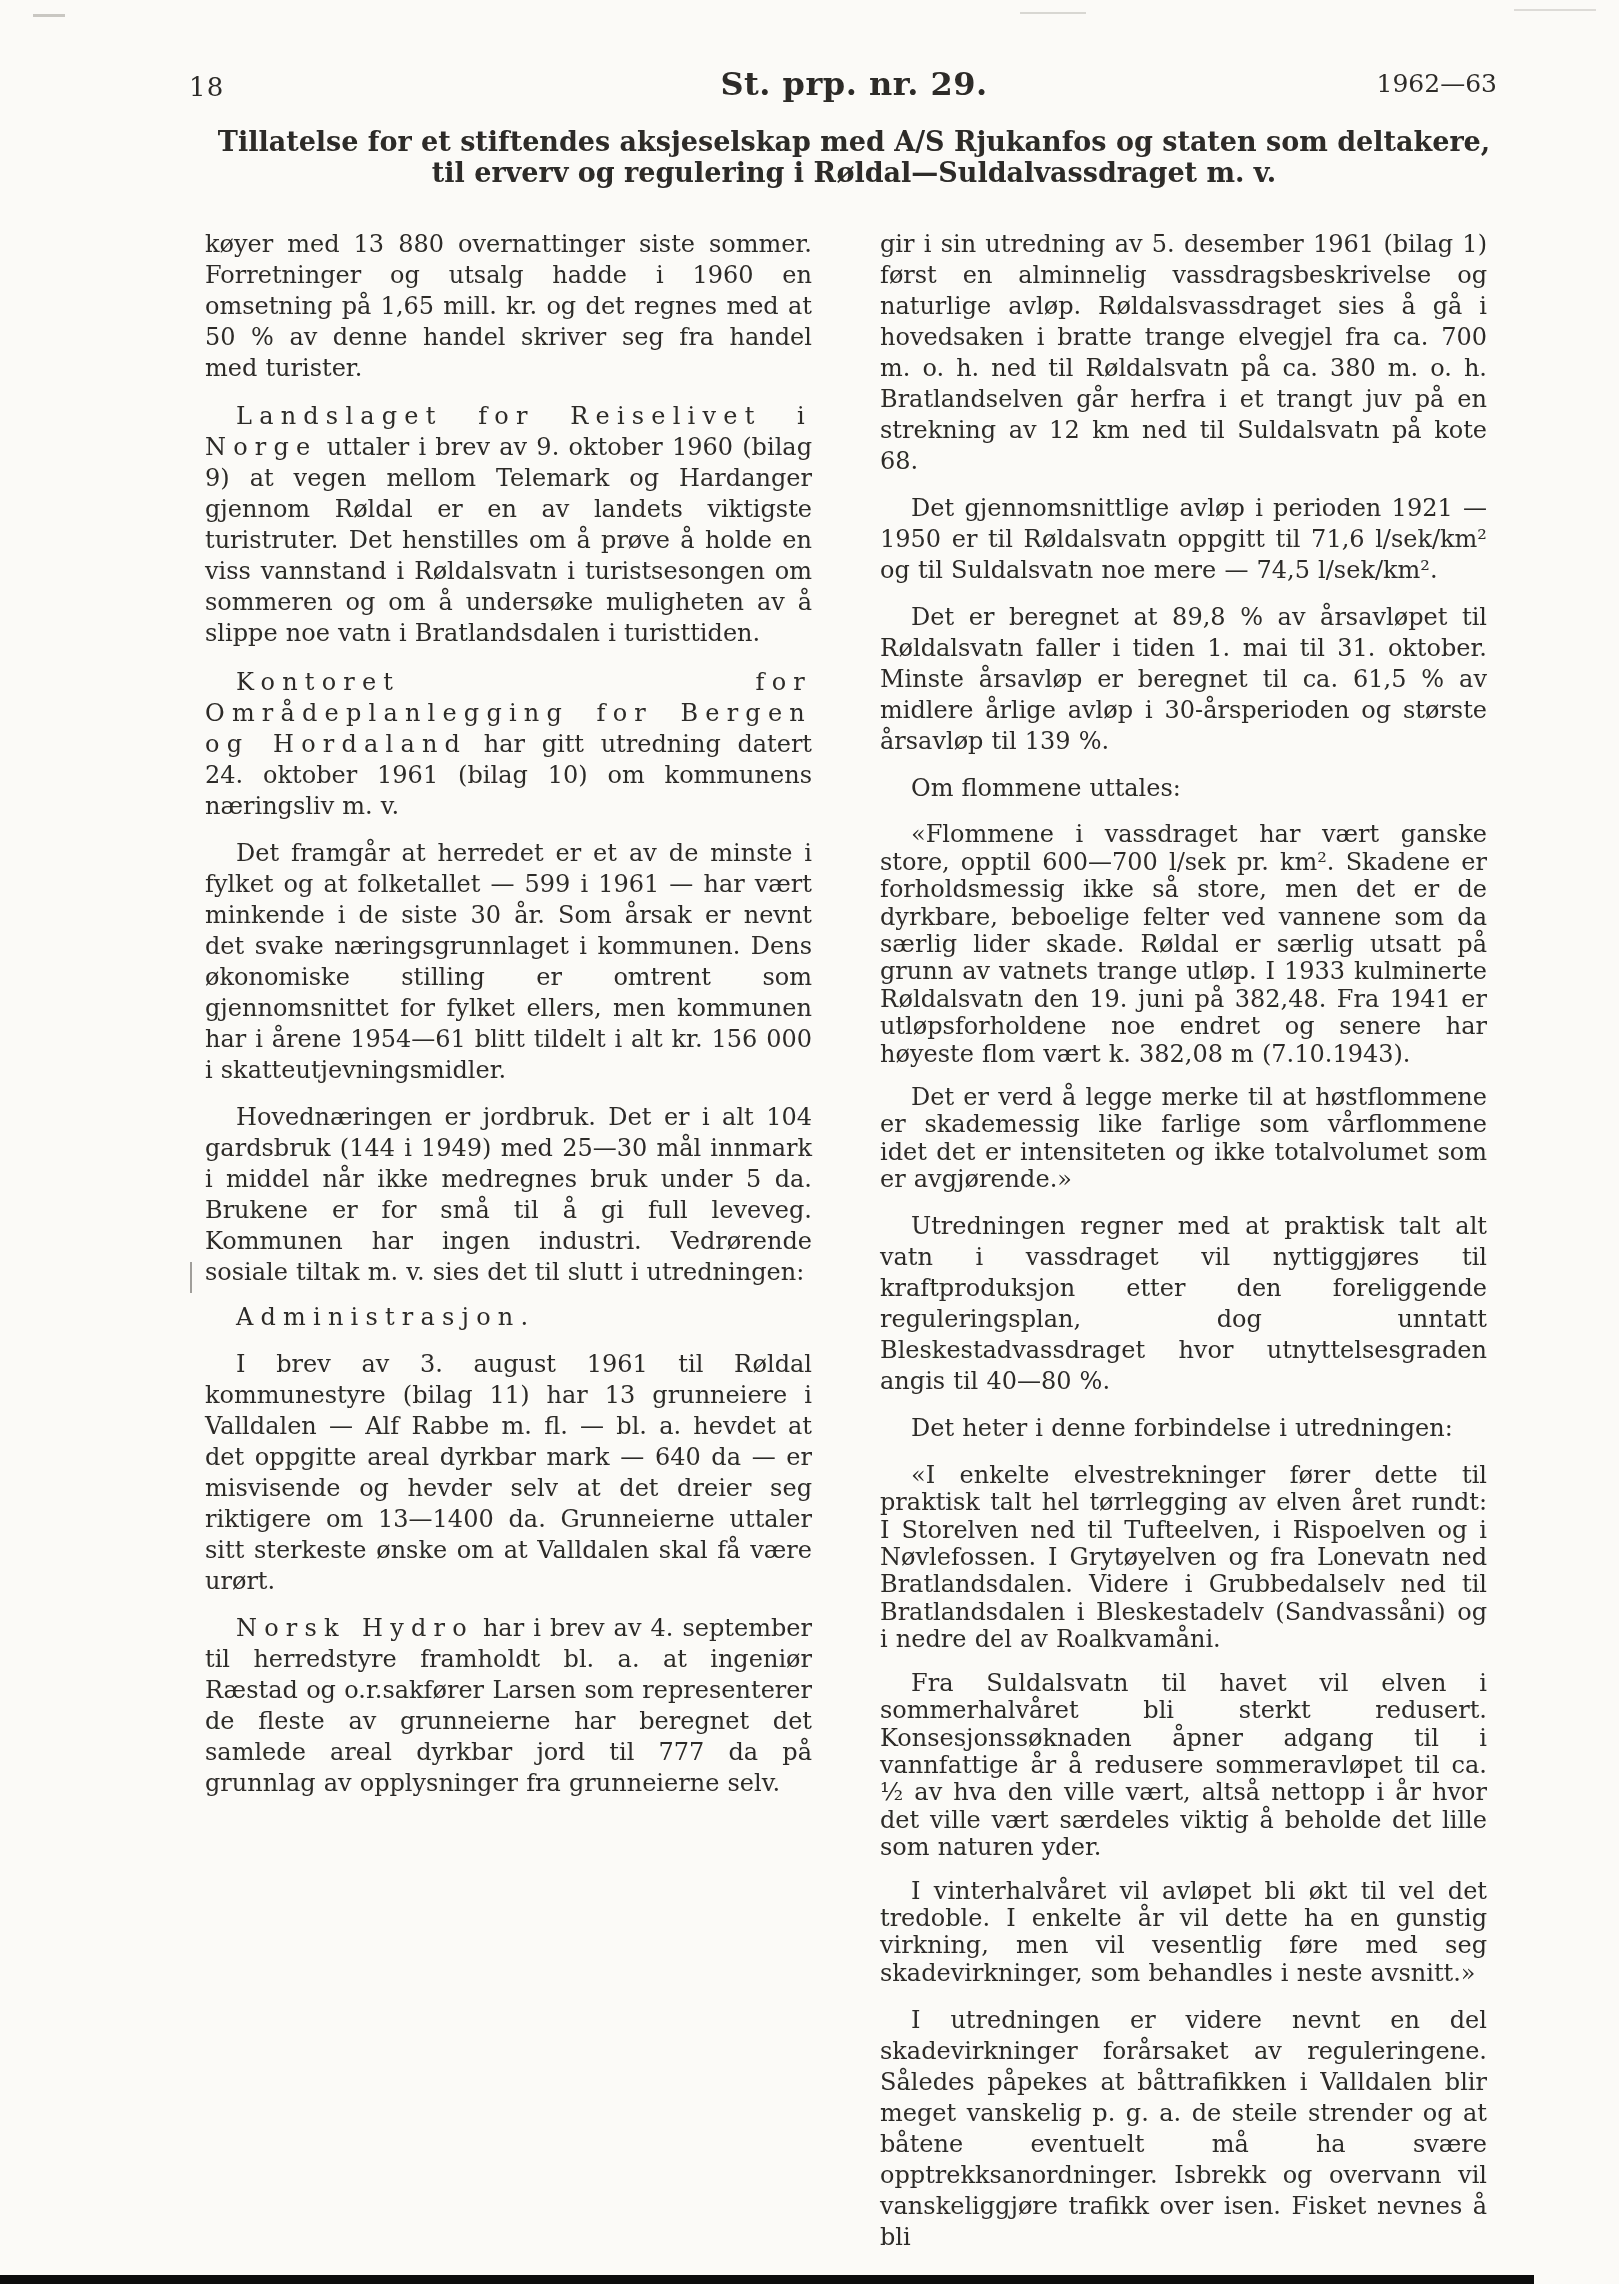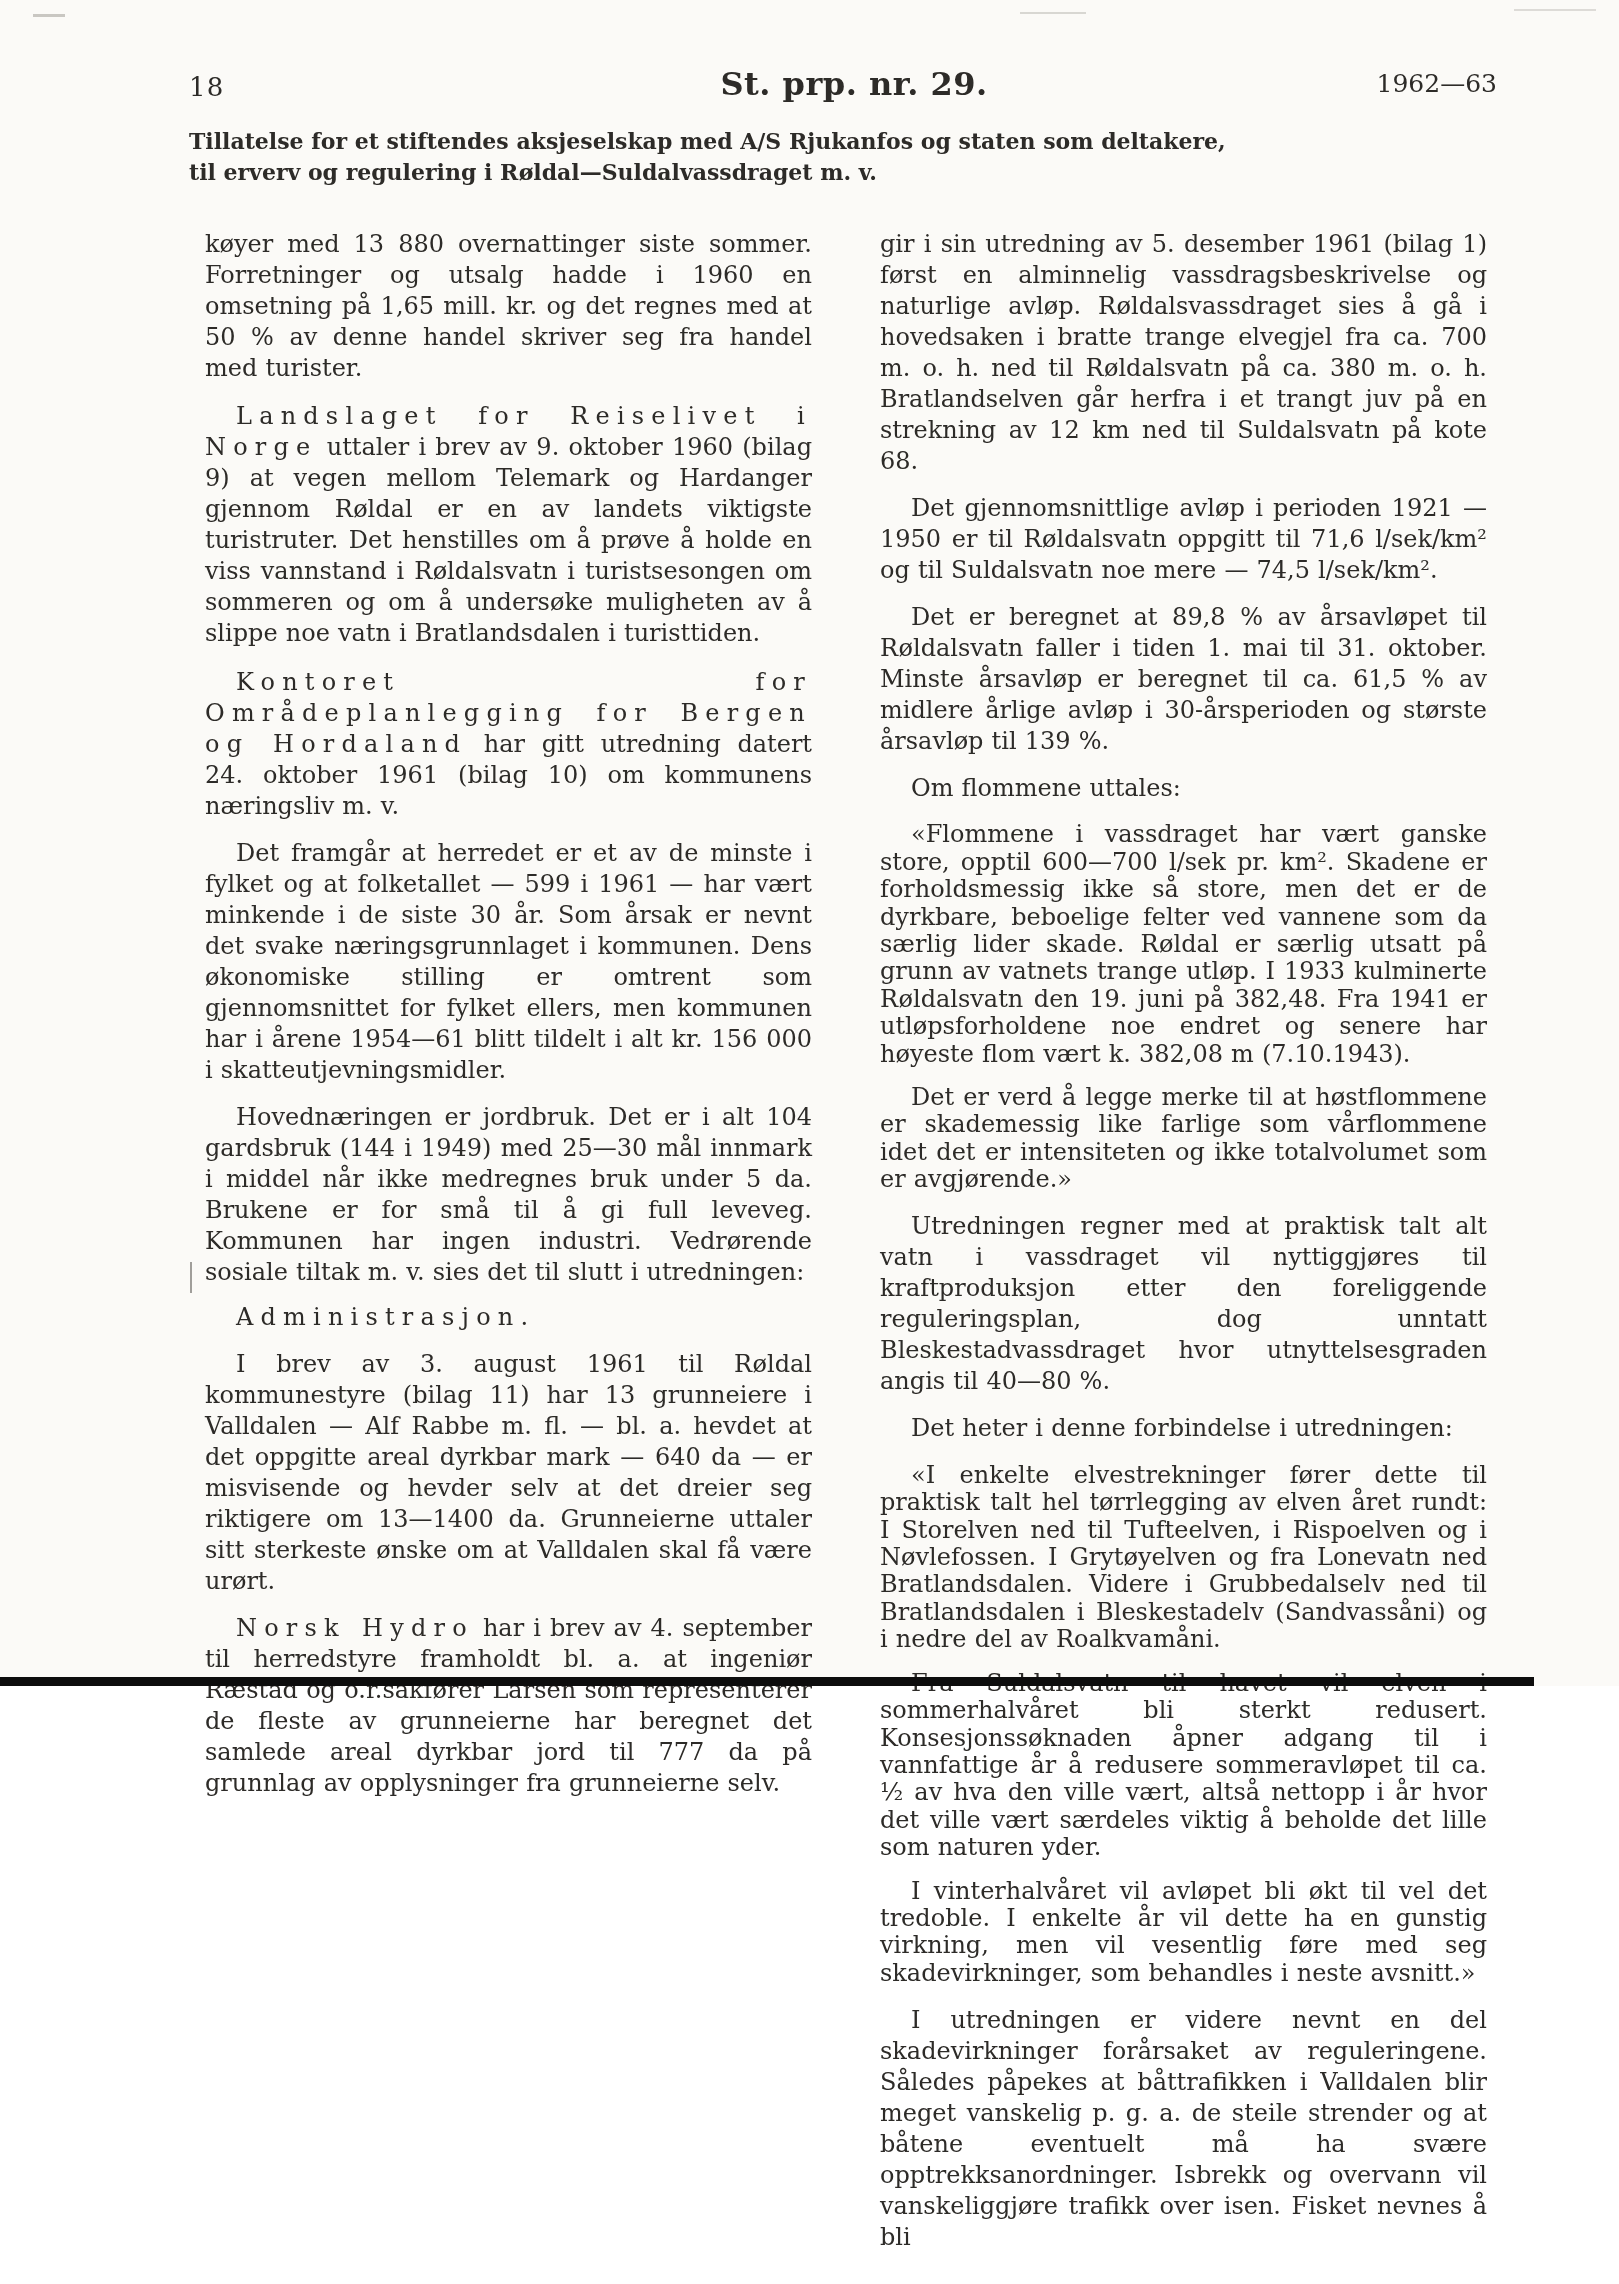--- a/index.html
+++ b/index.html
@@ -11,21 +11,21 @@
   html,body{margin:0;padding:0;}
   body{
     width:1620px;height:2284px;
     background:#ffffff;
     font-family:"DejaVu Serif","Liberation Serif",serif;
     color:var(--ink);
     overflow:hidden;
   }
   .page{
     position:relative;
-    width:1620px;height:1686px;
+    width:1620px;height:2284px;
     background:var(--paper);
   }
   
   .header-row{
     position:relative;
     margin:0 101px 0 189px;
     padding-top:67px;
     height:50px;
   }
   .pagenum{
@@ -36,22 +36,23 @@
     position:absolute;left:0;right:0;top:65px;
     text-align:center;
     font-size:32px;font-weight:bold;letter-spacing:0.5px;
   }
   .years{
     position:absolute;right:22px;top:69px;
     font-size:25px;
   }
   .subtitle{
     margin:8.8px 101px 0 189px;
+    text-align:center;
     font-weight:bold;
-    font-size:22px;
+    font-size:27px;
     line-height:31px;
   }
   
   .columns{
     display:flex;
     gap:36px;
     margin:25px 117px 0 189px;
   }
   .col{
     flex:1 1 0;

